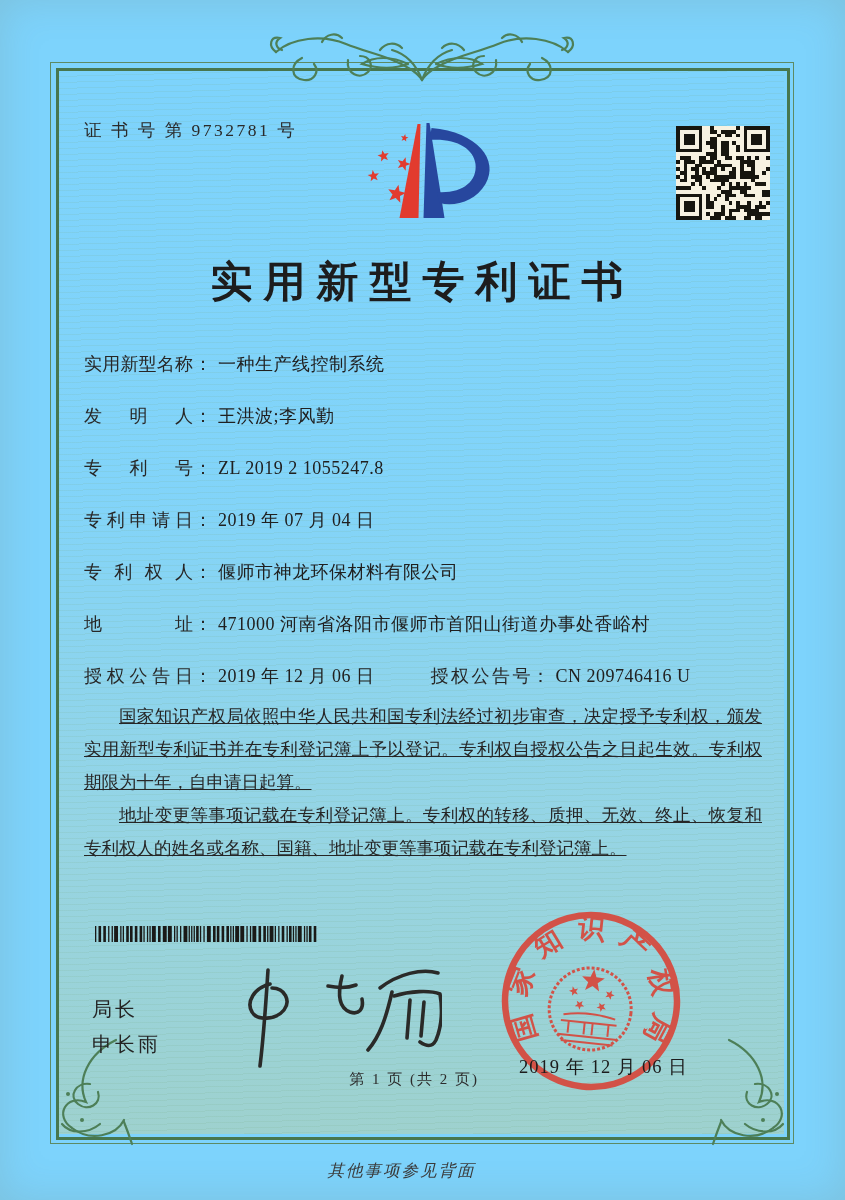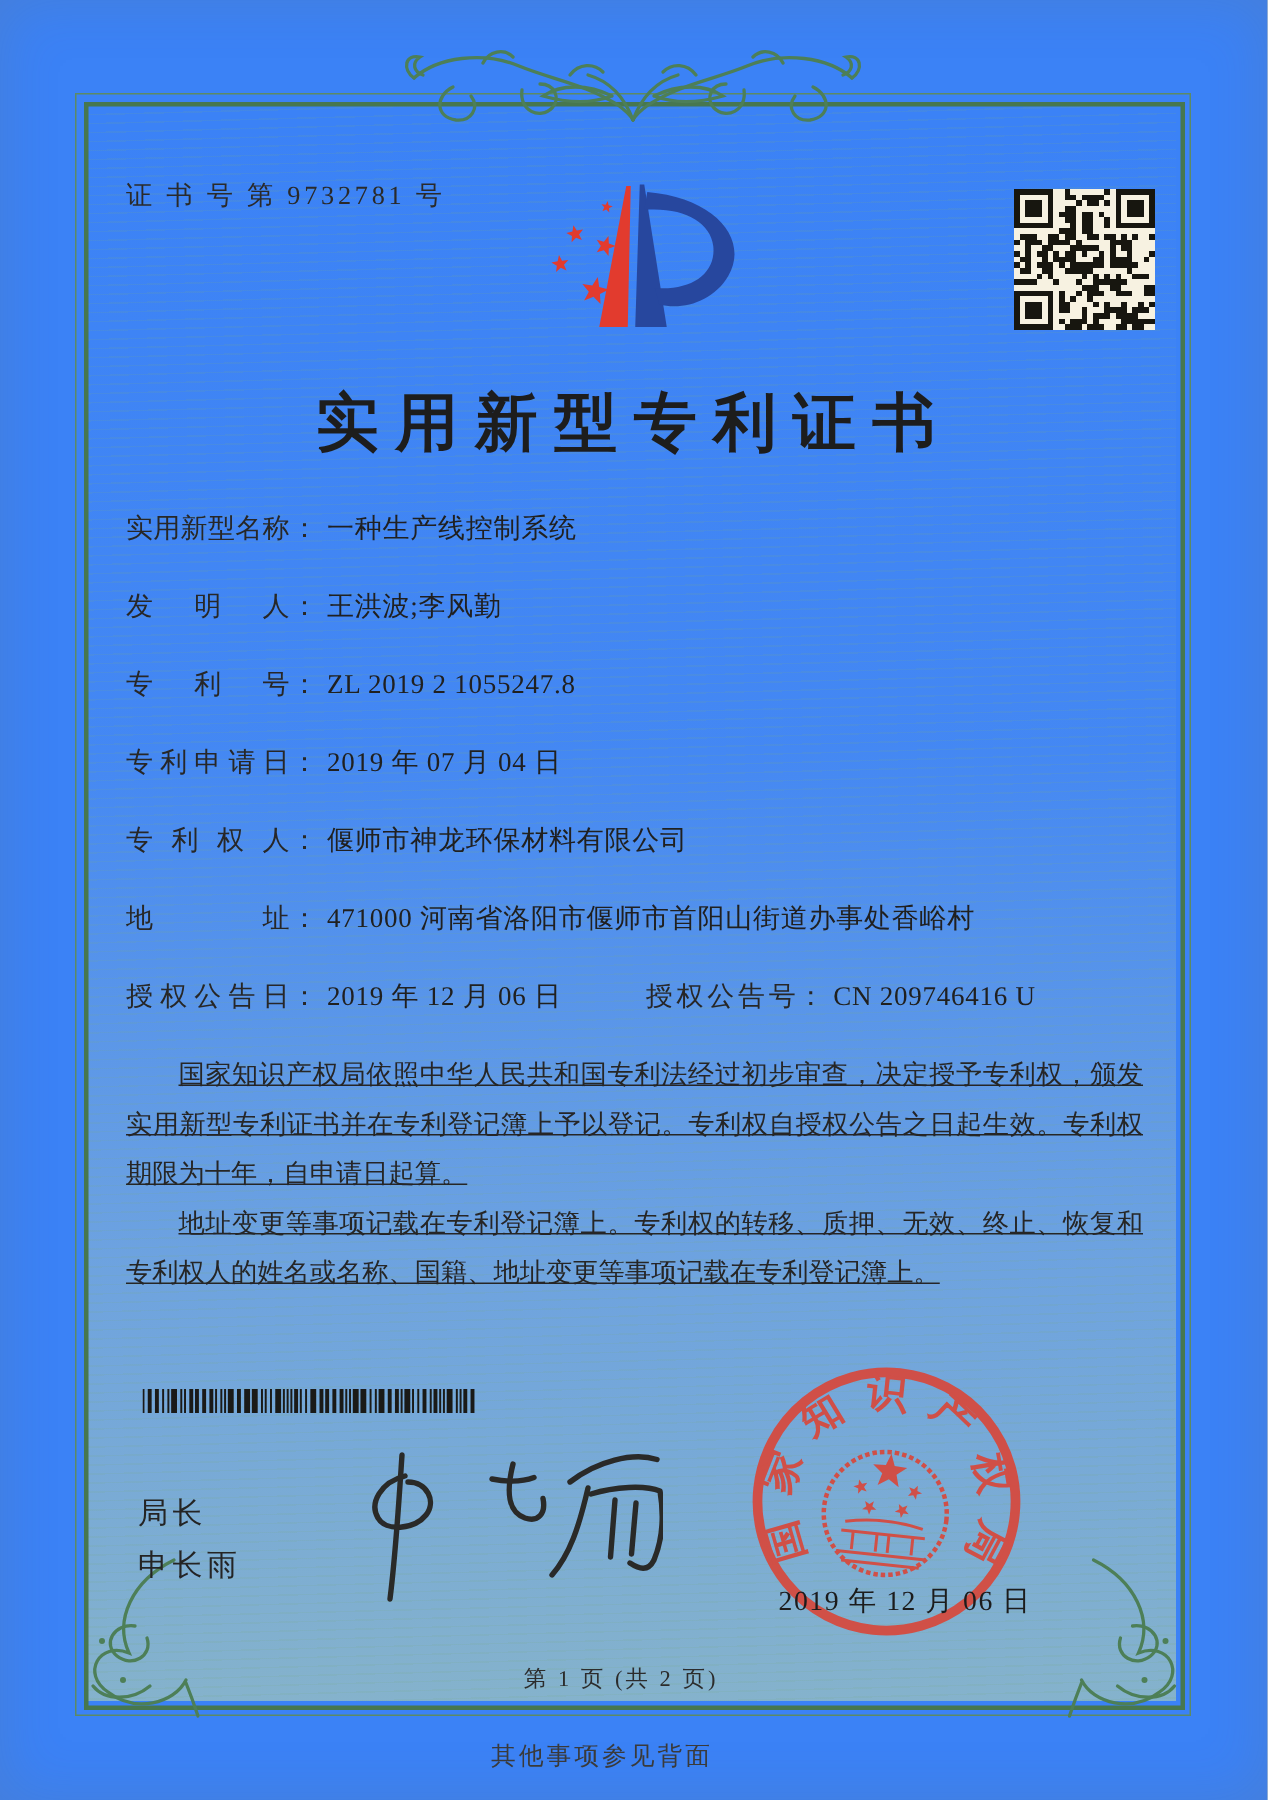--- a/index.html
+++ b/index.html
@@ -1,18 +1,18 @@
 <!DOCTYPE html>
 <html><head>
 <meta charset="utf-8">
 <style>
   html,body{margin:0;padding:0;background:#d8d4c4;}
   .page{
     position:relative;width:845px;height:1200px;margin:0 auto;
-    background:#3b82f6;overflow:hidden;
+    background:#7dd3fc;overflow:hidden;
     font-family:"Liberation Serif","DejaVu Serif",serif;color:#222;
     box-shadow:inset 0 0 40px rgba(120,110,80,.18);
   }
   
   .tint,.lines{position:absolute;left:58px;top:70px;width:726px;height:1064px;pointer-events:none;}
   .tint{background:linear-gradient(180deg,
       rgba(205,224,200,0) 0%,rgba(205,224,200,.06) 40%,
       rgba(190,215,188,.38) 72%,rgba(178,208,178,.62) 100%);}
   .lines{background:repeating-linear-gradient(178.5deg,
       rgba(120,170,130,.14) 0px,rgba(120,170,130,.14) 1px,
@@ -24,44 +24,44 @@
     border:3px solid #47774f;z-index:2;}
   .orn{position:absolute;z-index:3;}
   .content{position:absolute;inset:0;z-index:4;}
 
   .cert-no{position:absolute;left:84px;top:118px;font-size:17.5px;letter-spacing:2.5px;color:#2a2a2a;}
   .logo{position:absolute;left:346px;top:112px;}
   .qr{position:absolute;left:676px;top:126px;}
   .title{position:absolute;left:0;top:254px;width:100%;text-align:center;
     font-size:42px;font-weight:700;letter-spacing:11px;color:#1d1d1d;}
 
-  .fields{position:absolute;left:84px;top:340px;width:690px;font-size:18px;}
+  .fields{position:absolute;left:84px;top:352px;width:690px;font-size:18px;}
   .frow{display:flex;align-items:baseline;height:20px;margin-bottom:32px;white-space:nowrap;}
   .flabel{display:inline-block;width:109px;text-align:justify;text-align-last:justify;color:#272727;}
   .fcolon{margin:0 6px 0 1px;color:#272727;}
   .fvalue{color:#202020;letter-spacing:.5px;}
   .grant-second{margin-left:56px;display:flex;align-items:center;}
   .grant-second .flabel{width:100px;}
 
   .paras{position:absolute;left:84px;top:700px;width:678px;
     font-size:17.5px;line-height:33px;color:#262626;text-align:justify;text-decoration:underline;}
   .paras p{margin:0;text-indent:2em;}
 
   .barcode{position:absolute;left:95px;top:926px;}
   .director{position:absolute;left:92px;top:992px;
     font-family:Liberation Serif, serif;
     font-size:20px;line-height:35px;letter-spacing:3px;color:#242424;}
   .signature{position:absolute;left:232px;top:952px;}
   .seal{position:absolute;left:500px;top:910px;transform:rotate(6deg);opacity:.93;}
   .seal-date{position:absolute;left:519px;top:1054px;font-size:18.5px;
     letter-spacing:1px;color:#1c1c1c;z-index:5;}
-  .page-indicator{position:absolute;left:49%;top:1110px;transform:translateX(-50%);
+  .page-indicator{position:absolute;left:49%;top:1070px;transform:translateX(-50%);
     font-size:15px;letter-spacing:2px;color:#2c2c2c;}
   .back-note{position:absolute;left:47.5%;top:1160px;transform:translateX(-50%);
-    font-size:16.5px;letter-spacing:2px;color:#3a3a3a;}
+    font-size:16.5px;font-style:italic;letter-spacing:2px;color:#3a3a3a;}
 </style>
 </head>
 <body>
 
 <div class="page">
 
   <div class="tint"></div>
   <div class="lines"></div>
 
   <div class="frame-outer"></div>

